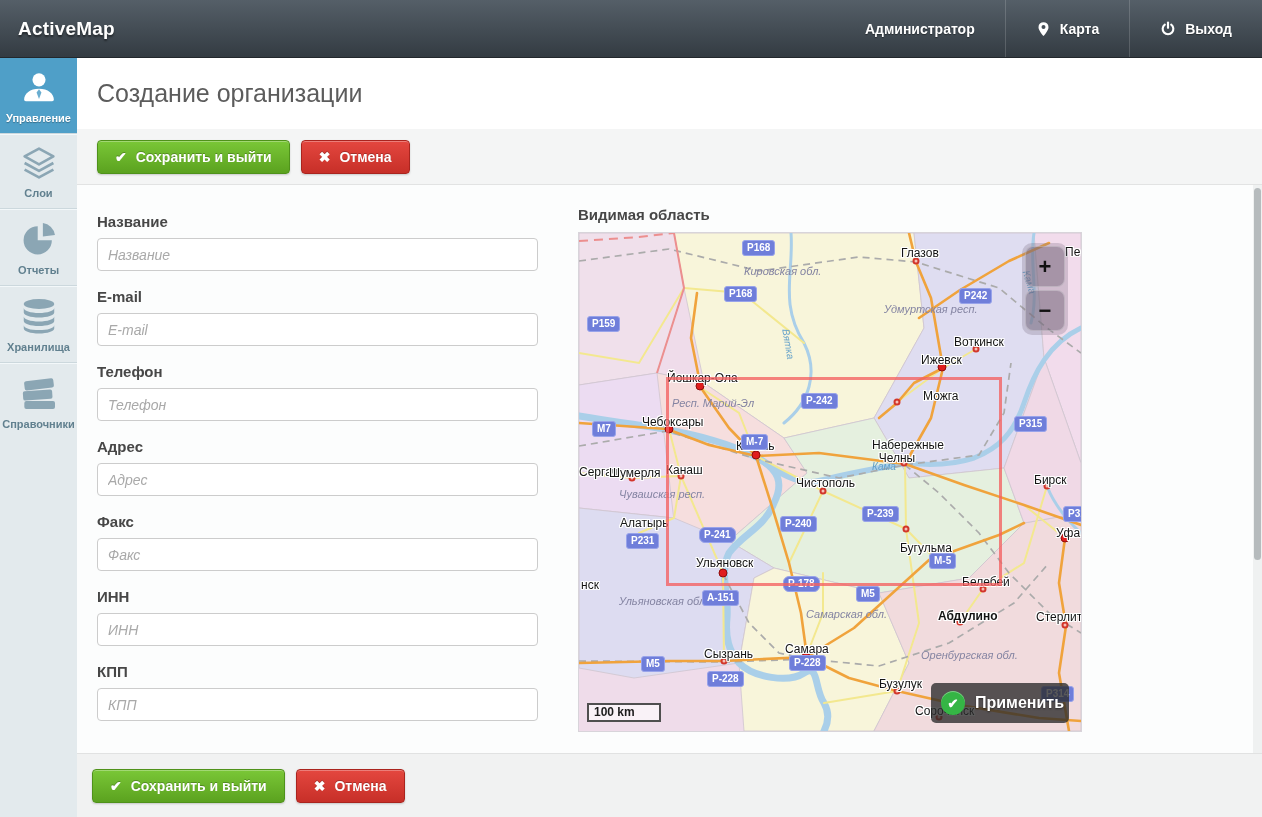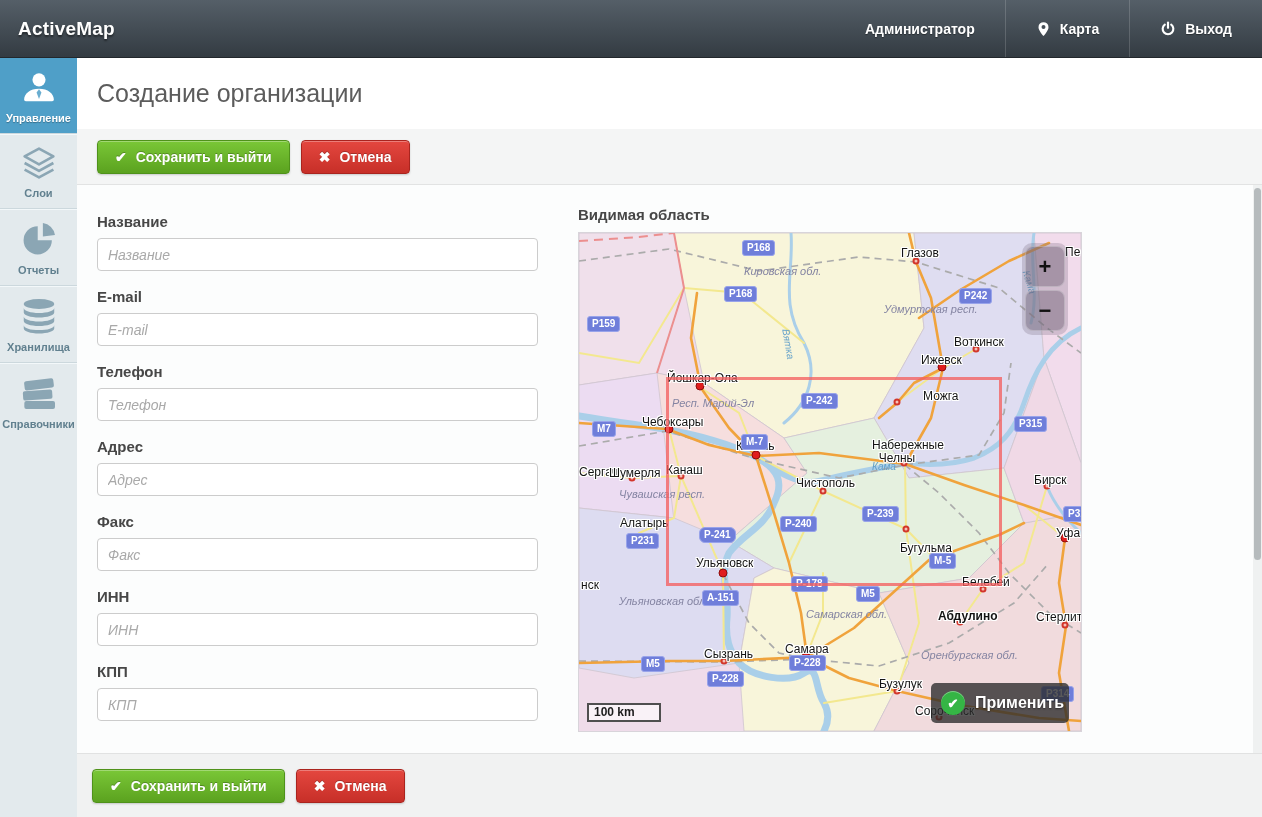--- a/index.html
+++ b/index.html
@@ -373,21 +373,21 @@
             <div class="road-badge" style="left: 13px; top: 188px;">М7</div>
             <div class="road-badge" style="left: 435px; top: 183px;">Р315</div>
             <div class="road-badge" style="left: 162px; top: 201px;">М-7</div>
             <div class="road-badge" style="left: 47px; top: 300px;">Р231</div>
             <div class="road-badge" style="left: 120px; top: 294px; border-radius: 6px;">Р-241</div>
             <div class="road-badge" style="left: 201px; top: 283px;">Р-240</div>
             <div class="road-badge" style="left: 283px; top: 273px;">Р-239</div>
             <div class="road-badge" style="left: 484px; top: 273px;">Р315</div>
             <div class="road-badge" style="left: 350px; top: 320px;">М-5</div>
             <div class="road-badge" style="left: 123px; top: 357px;">А-151</div>
-            <div class="road-badge" style="left: 212px; top: 343px;">Р-178</div>
+            <div class="road-badge" style="left: 204px; top: 343px; border-radius: 6px;">Р-178</div>
             <div class="road-badge" style="left: 277px; top: 353px;">М5</div>
             <div class="road-badge" style="left: 62px; top: 423px;">М5</div>
             <div class="road-badge" style="left: 210px; top: 422px;">Р-228</div>
             <div class="road-badge" style="left: 128px; top: 438px;">Р-228</div>
             <div class="road-badge" style="left: 462px; top: 453px;">Р314</div>
           </div>
 
         <div class="selection" style="left: 87px; top: 144px; width: 330px; height: 203px;"></div>
 
         <div class="zoomctl">

